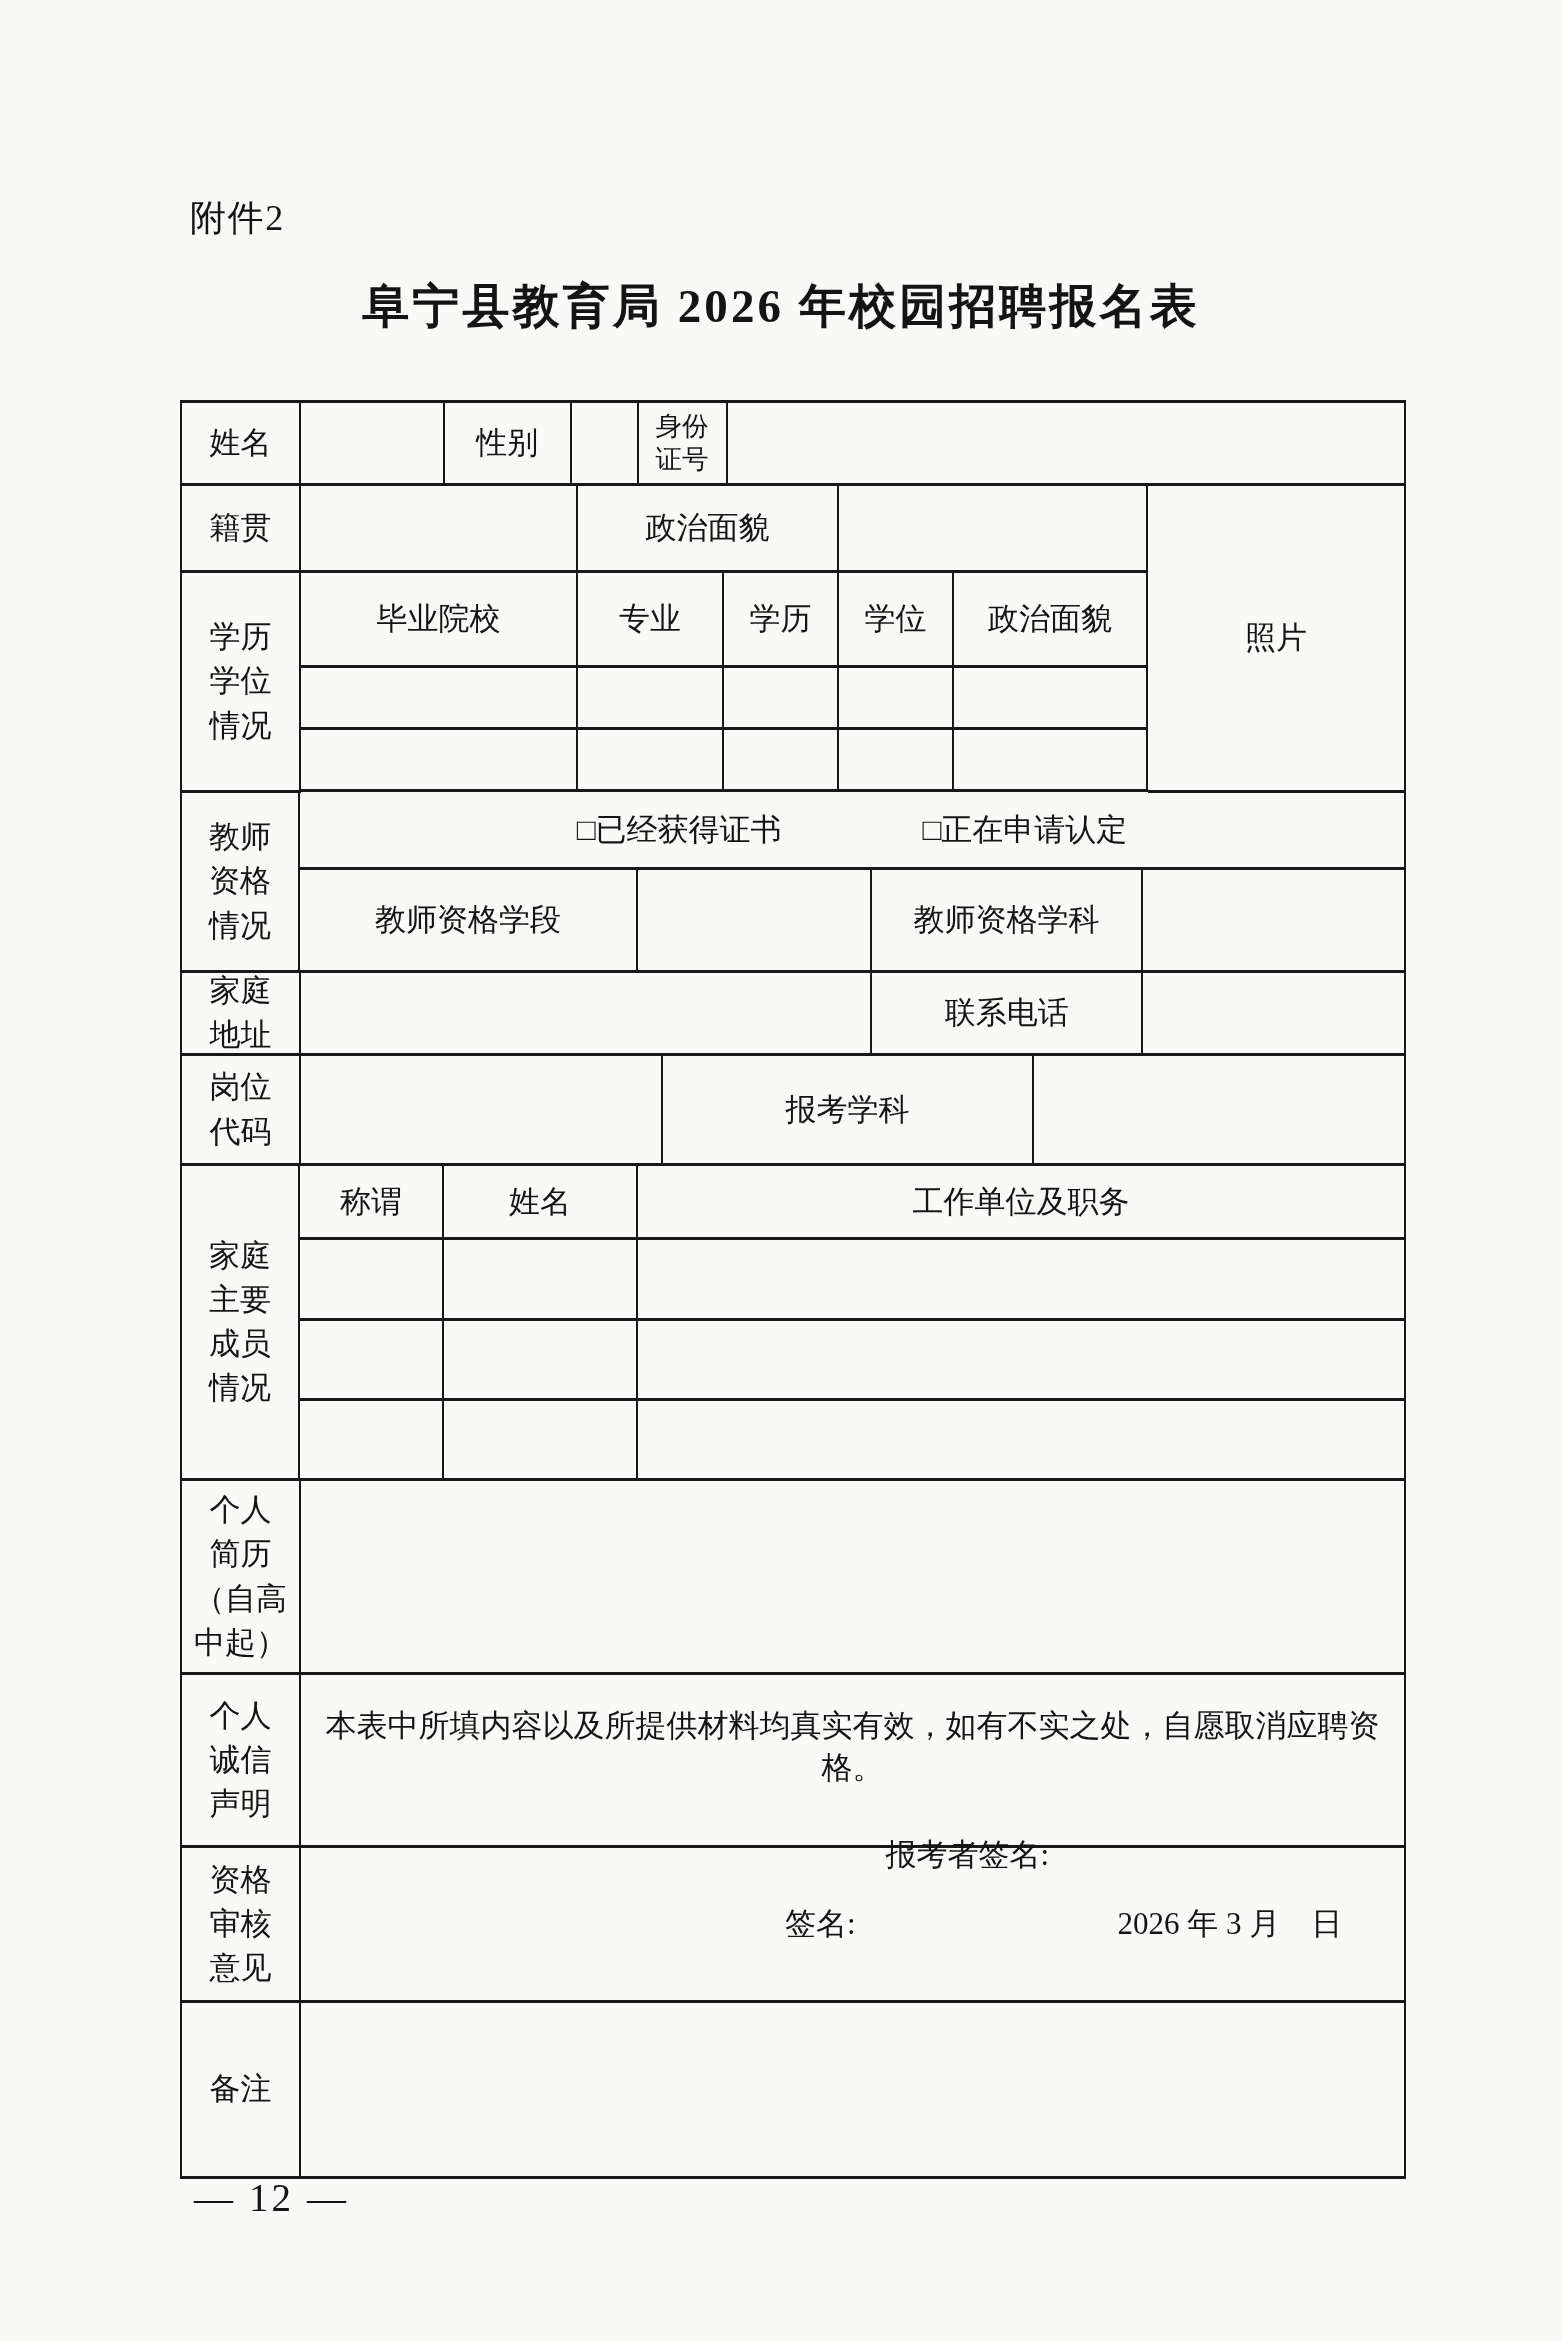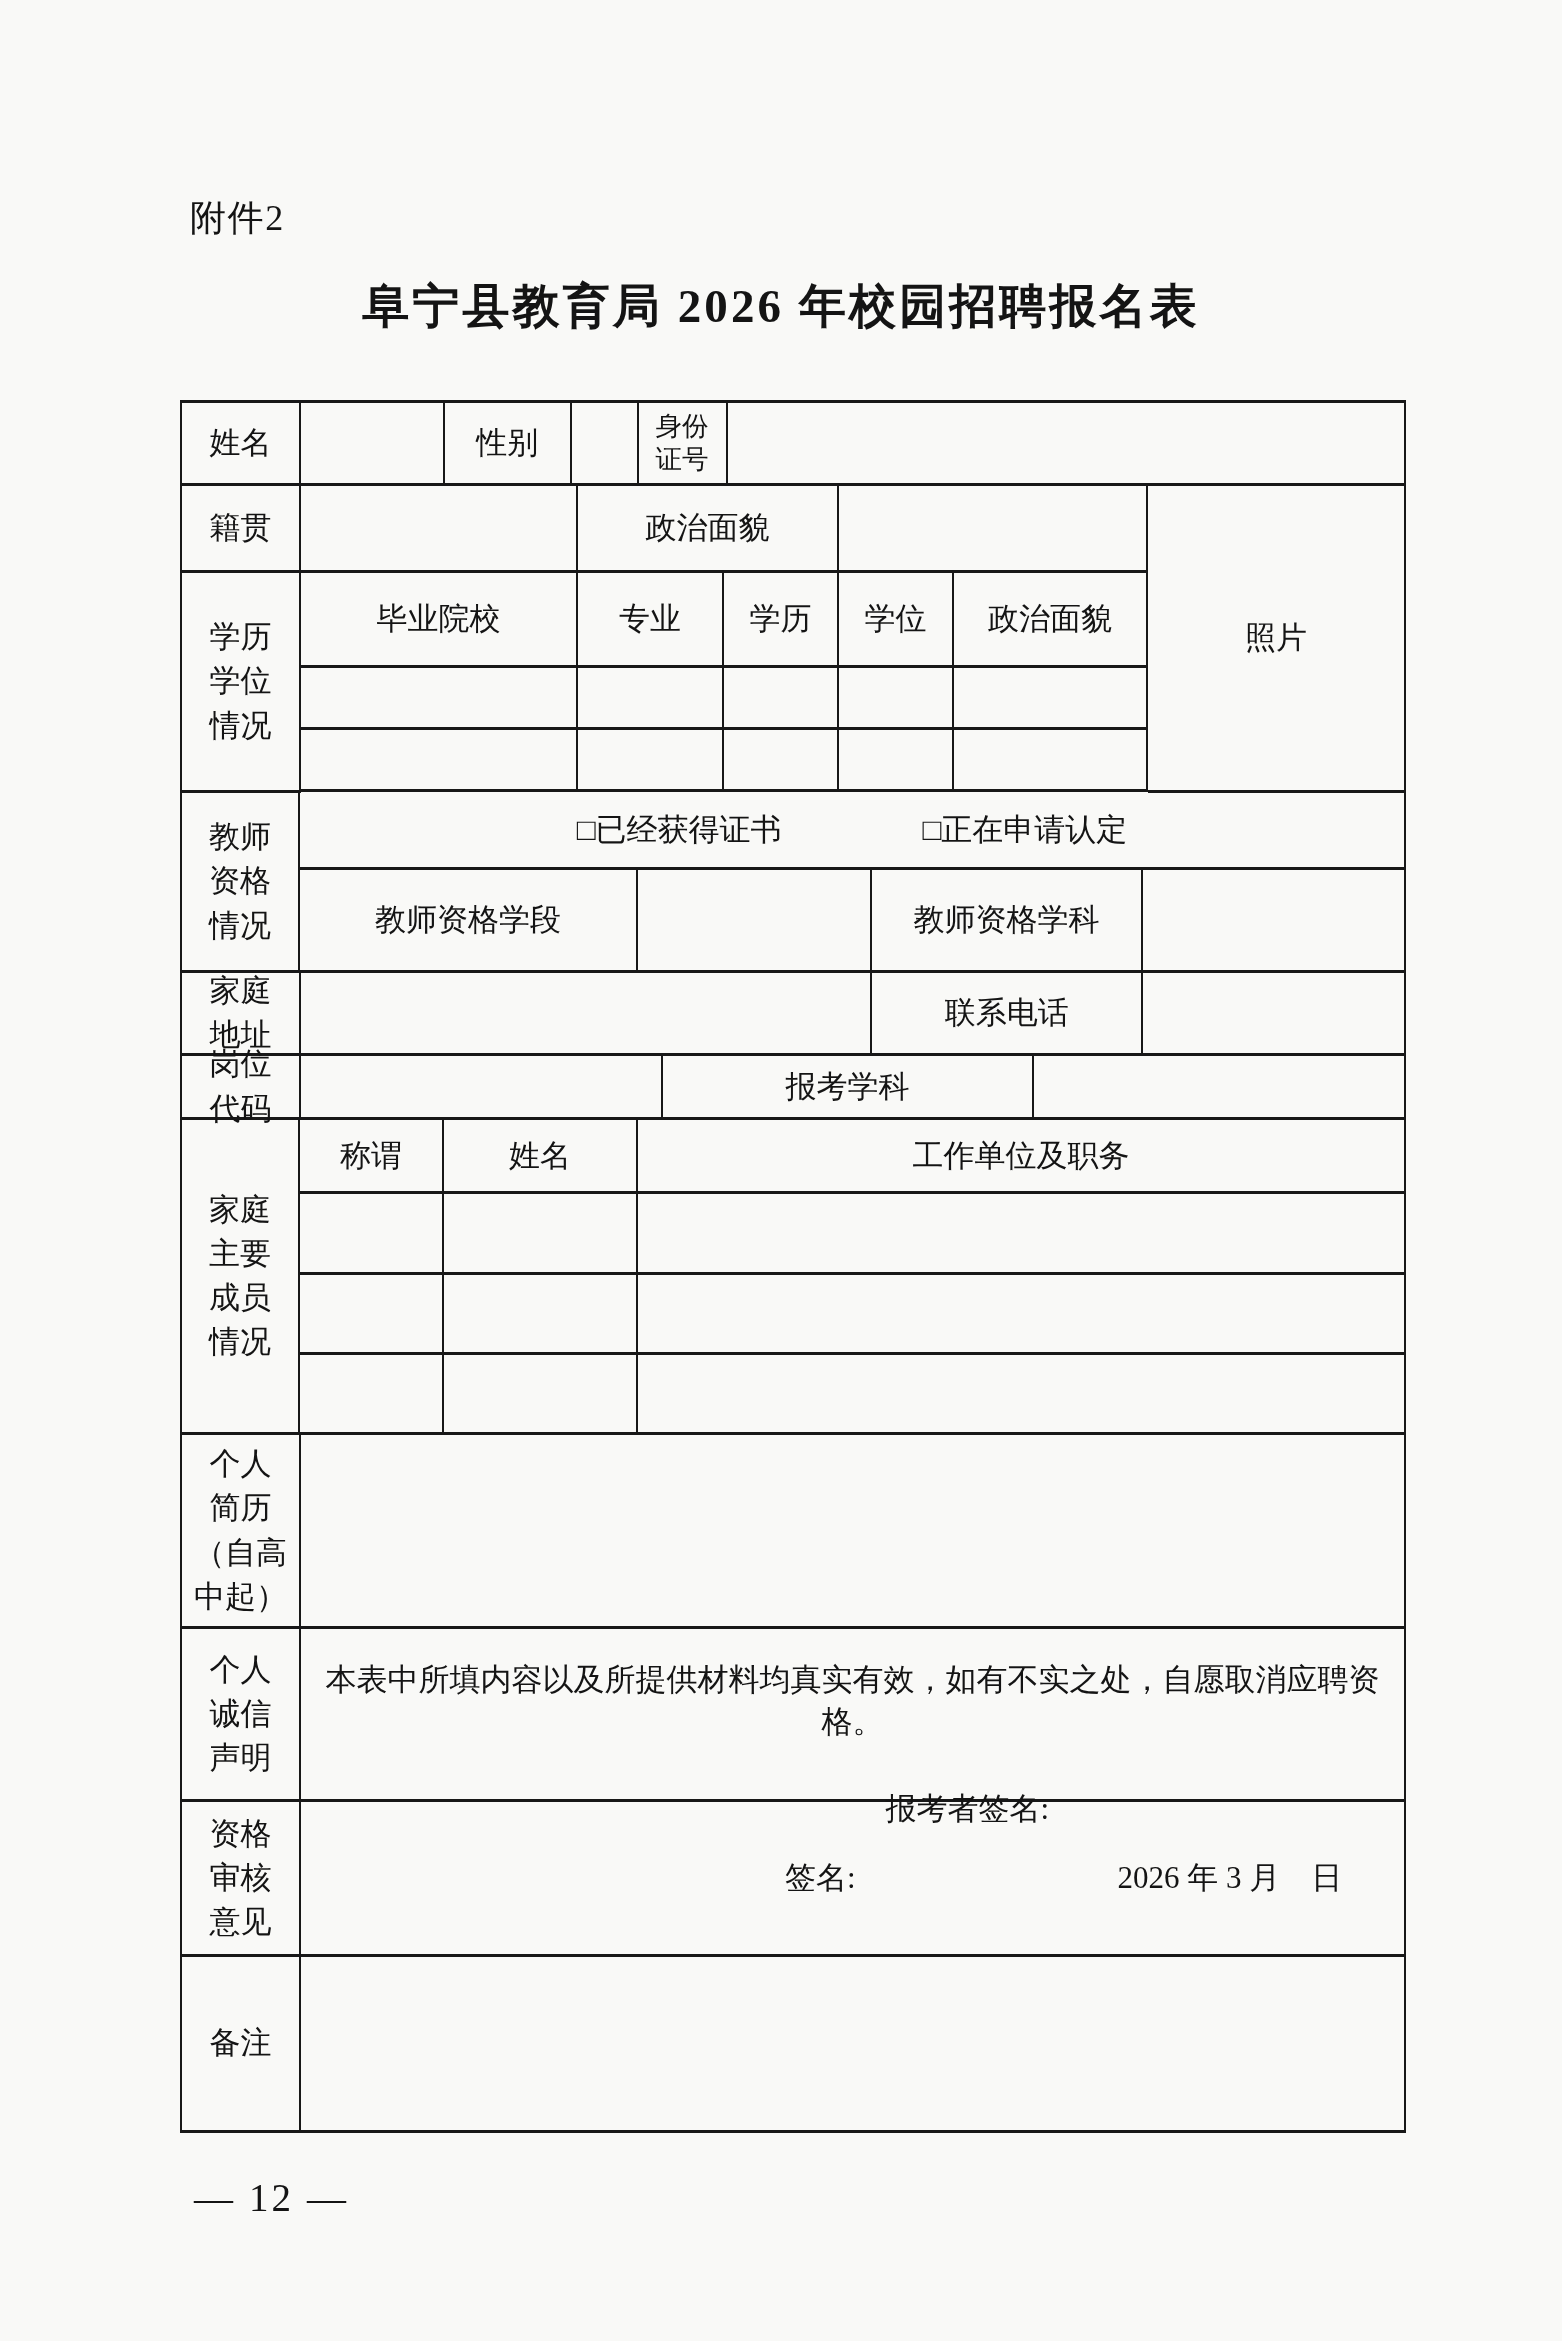--- a/index.html
+++ b/index.html
@@ -141,21 +141,21 @@
     </div>
 
     <div class="r" style="height:83px">
       <div class="c pre" style="width:119px">家庭
 地址</div>
       <div class="c" style="width:572px"></div>
       <div class="c" style="width:271px">联系电话</div>
       <div class="c" style="width:263px"></div>
     </div>
 
-    <div class="r" style="height:64px">
+    <div class="r" style="height:110px">
       <div class="c pre" style="width:119px">岗位
 代码</div>
       <div class="c" style="width:362px"></div>
       <div class="c" style="width:372px">报考学科</div>
       <div class="c" style="width:372px"></div>
     </div>
 
     <div class="r">
       <div class="c pre" style="width:119px">家庭
 主要

